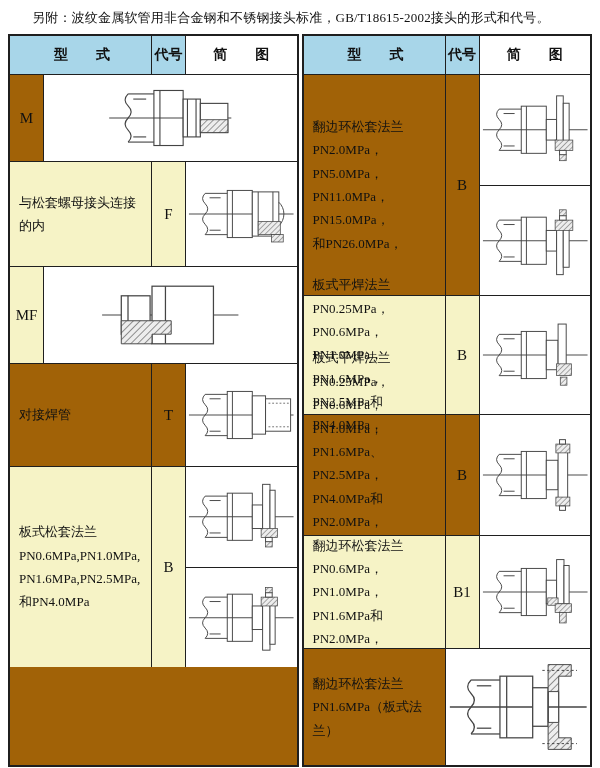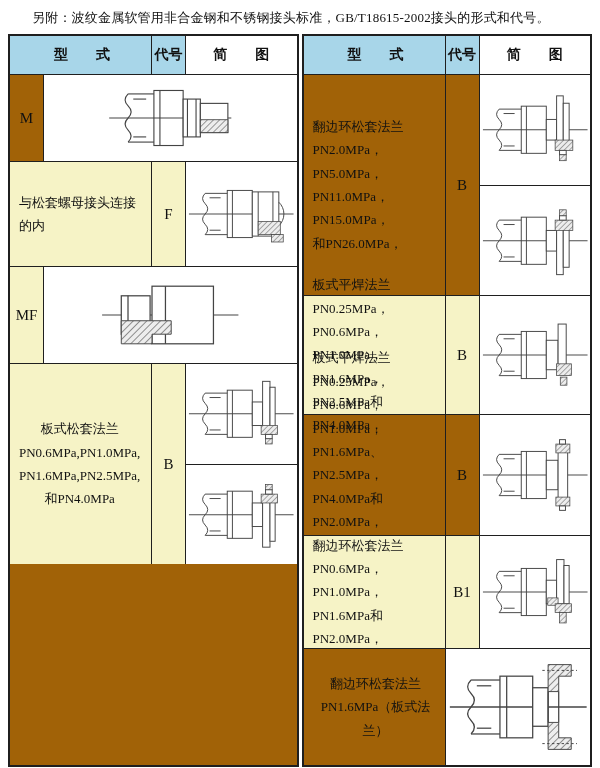--- a/index.html
+++ b/index.html
@@ -15,21 +15,21 @@
     font-family:"Liberation Serif","DejaVu Serif",serif;color:var(--text);
   }
   .page{padding:6px 8px 0 8px;}
   .title{
     font-size:13px;font-weight:400;letter-spacing:.2px;
     padding:3px 0 7px 0;white-space:nowrap;margin-left:24px;
   }
   .tables{display:flex;gap:3px;}
   .half{border:2px solid var(--border);flex:1 1 0;display:flex;flex-direction:column;background:#a16207;}
   .row{display:flex;border-bottom:1px solid var(--border);}
-  .row:last-child{border-bottom:none;text-align:center;}
+  .row:last-child{border-bottom:none;}
   .cell{border-right:1px solid var(--border);box-sizing:border-box;position:relative;}
   .cell:last-child{border-right:none;}
   .cell-type{width:142px;display:flex;align-items:center;padding:4px 6px 4px 9px;}
   .cell-code{width:34px;display:flex;align-items:center;justify-content:center;}
   .cell-diagram{flex:1 1 0;display:flex;flex-direction:column;background:#fff;}
   .header-row{height:38px;background:var(--header-bg);}
   .header-row .cell{display:flex;align-items:center;justify-content:center;
     font-size:14px;font-weight:600;}
   .type-label{font-size:13px;line-height:1.8;white-space:pre-line;}
   .code-label{font-size:15px;}
@@ -130,20 +130,39 @@
             <use href="#g-cl"></use>
             <rect class="f" x="24" y="30" width="30" height="40"></rect>
             <line x1="31" y1="30" x2="31" y2="70"></line>
             <rect class="f" x="56" y="20" width="64" height="60"></rect>
             <line x1="70" y1="20" x2="70" y2="80"></line>
             <path class="h" d="M24,56 h52 v14 h-20 v10 h-32 z"></path>
           </svg>
         </div>
       </div>
 
+      <div class="row" style="height:102px">
+        <div class="cell cell-type">
+            <span class="type-label">对接焊管</span>
+          </div>
+        <div class="cell cell-code">
+            <span class="code-label">T</span>
+          </div>
+        <div class="cell cell-diagram">
+          <svg class="dg" viewBox="0 0 150 100" preserveAspectRatio="xMidYMid meet">
+            <use href="#g-cl"></use>
+              <use href="#g-hose"></use>
+              <use href="#g-ferrule"></use>
+            <rect class="f" x="90" y="24" width="18" height="52"></rect>
+            <rect class="f" x="108" y="28" width="34" height="44"></rect>
+            <line class="dsh" x1="112" y1="34" x2="140" y2="34"></line>
+            <line class="dsh" x1="112" y1="66" x2="140" y2="66"></line>
+          </svg>
+        </div>
+      </div>
 
       <div class="row hl" style="height:200px;border-bottom:none">
         <div class="cell cell-type">
             <span class="type-label">板式松套法兰
 PN0.6MPa,PN1.0MPa,
 PN1.6MPa,PN2.5MPa,
 和PN4.0MPa</span>
           </div>
         <div class="cell cell-code">
             <span class="code-label">B</span>

